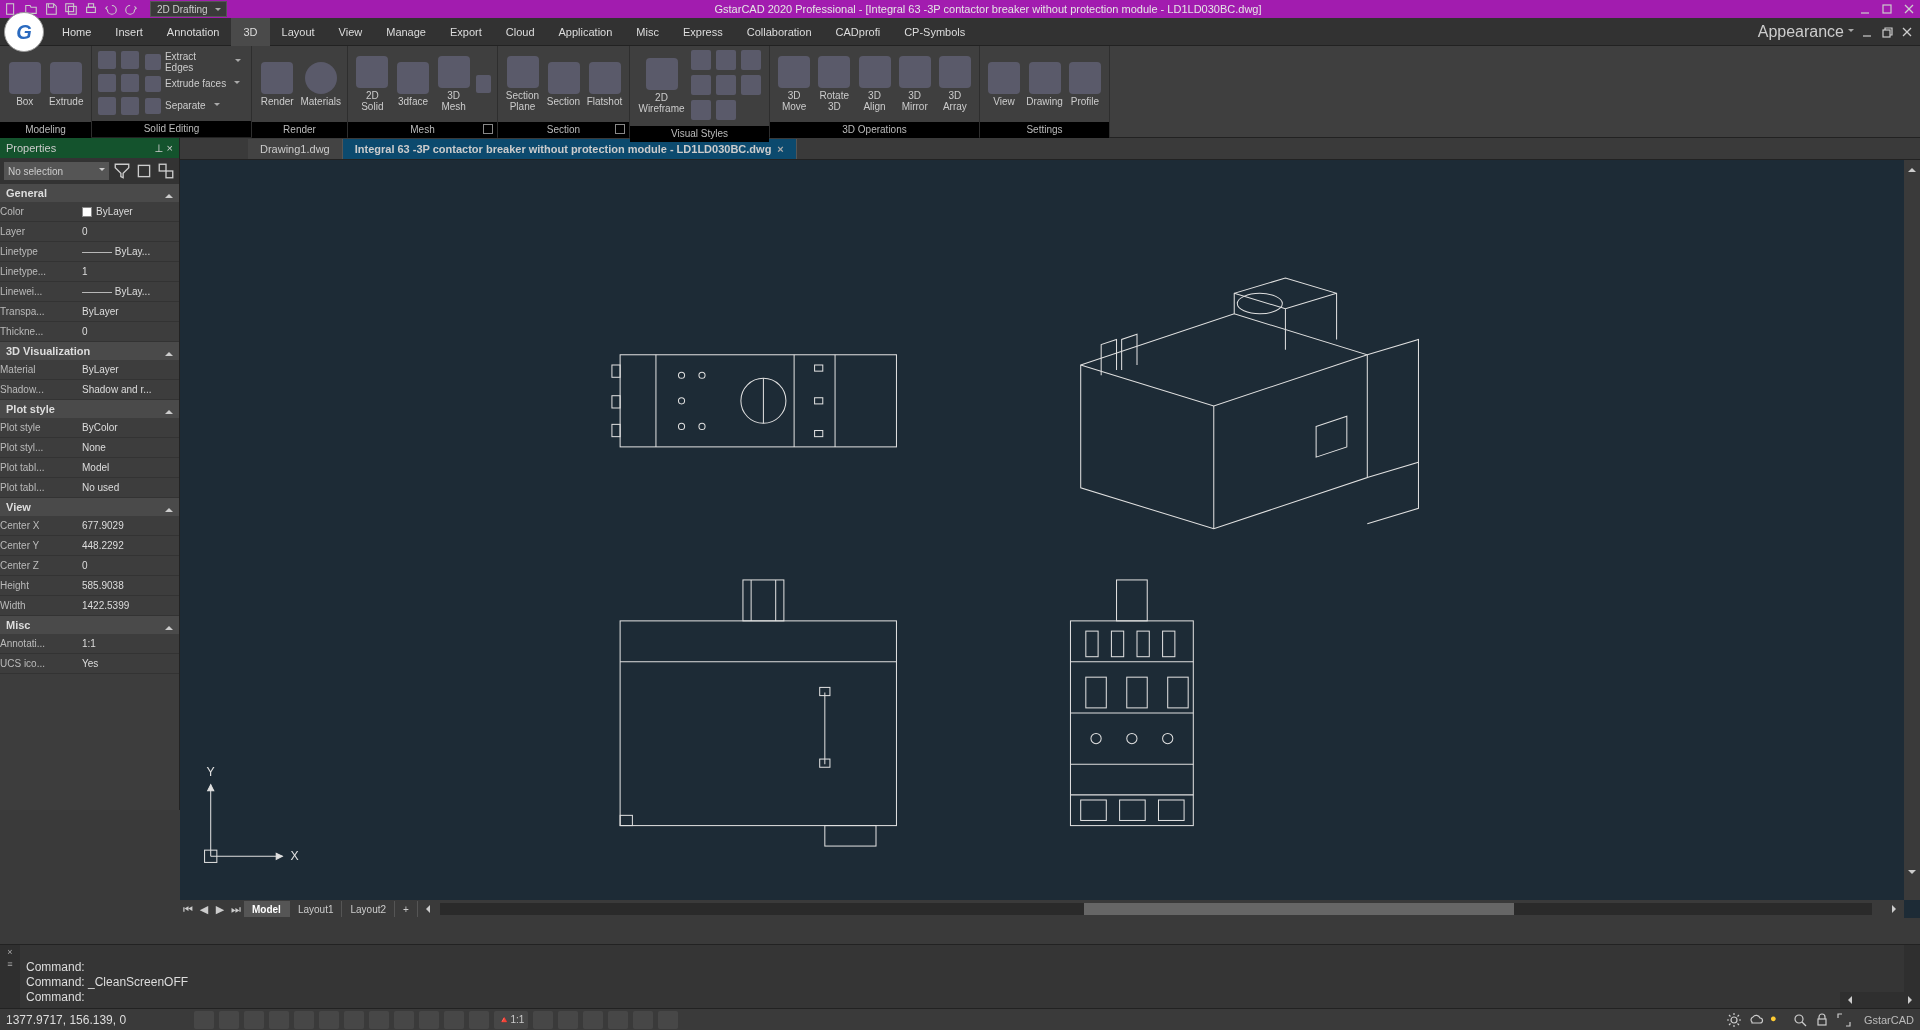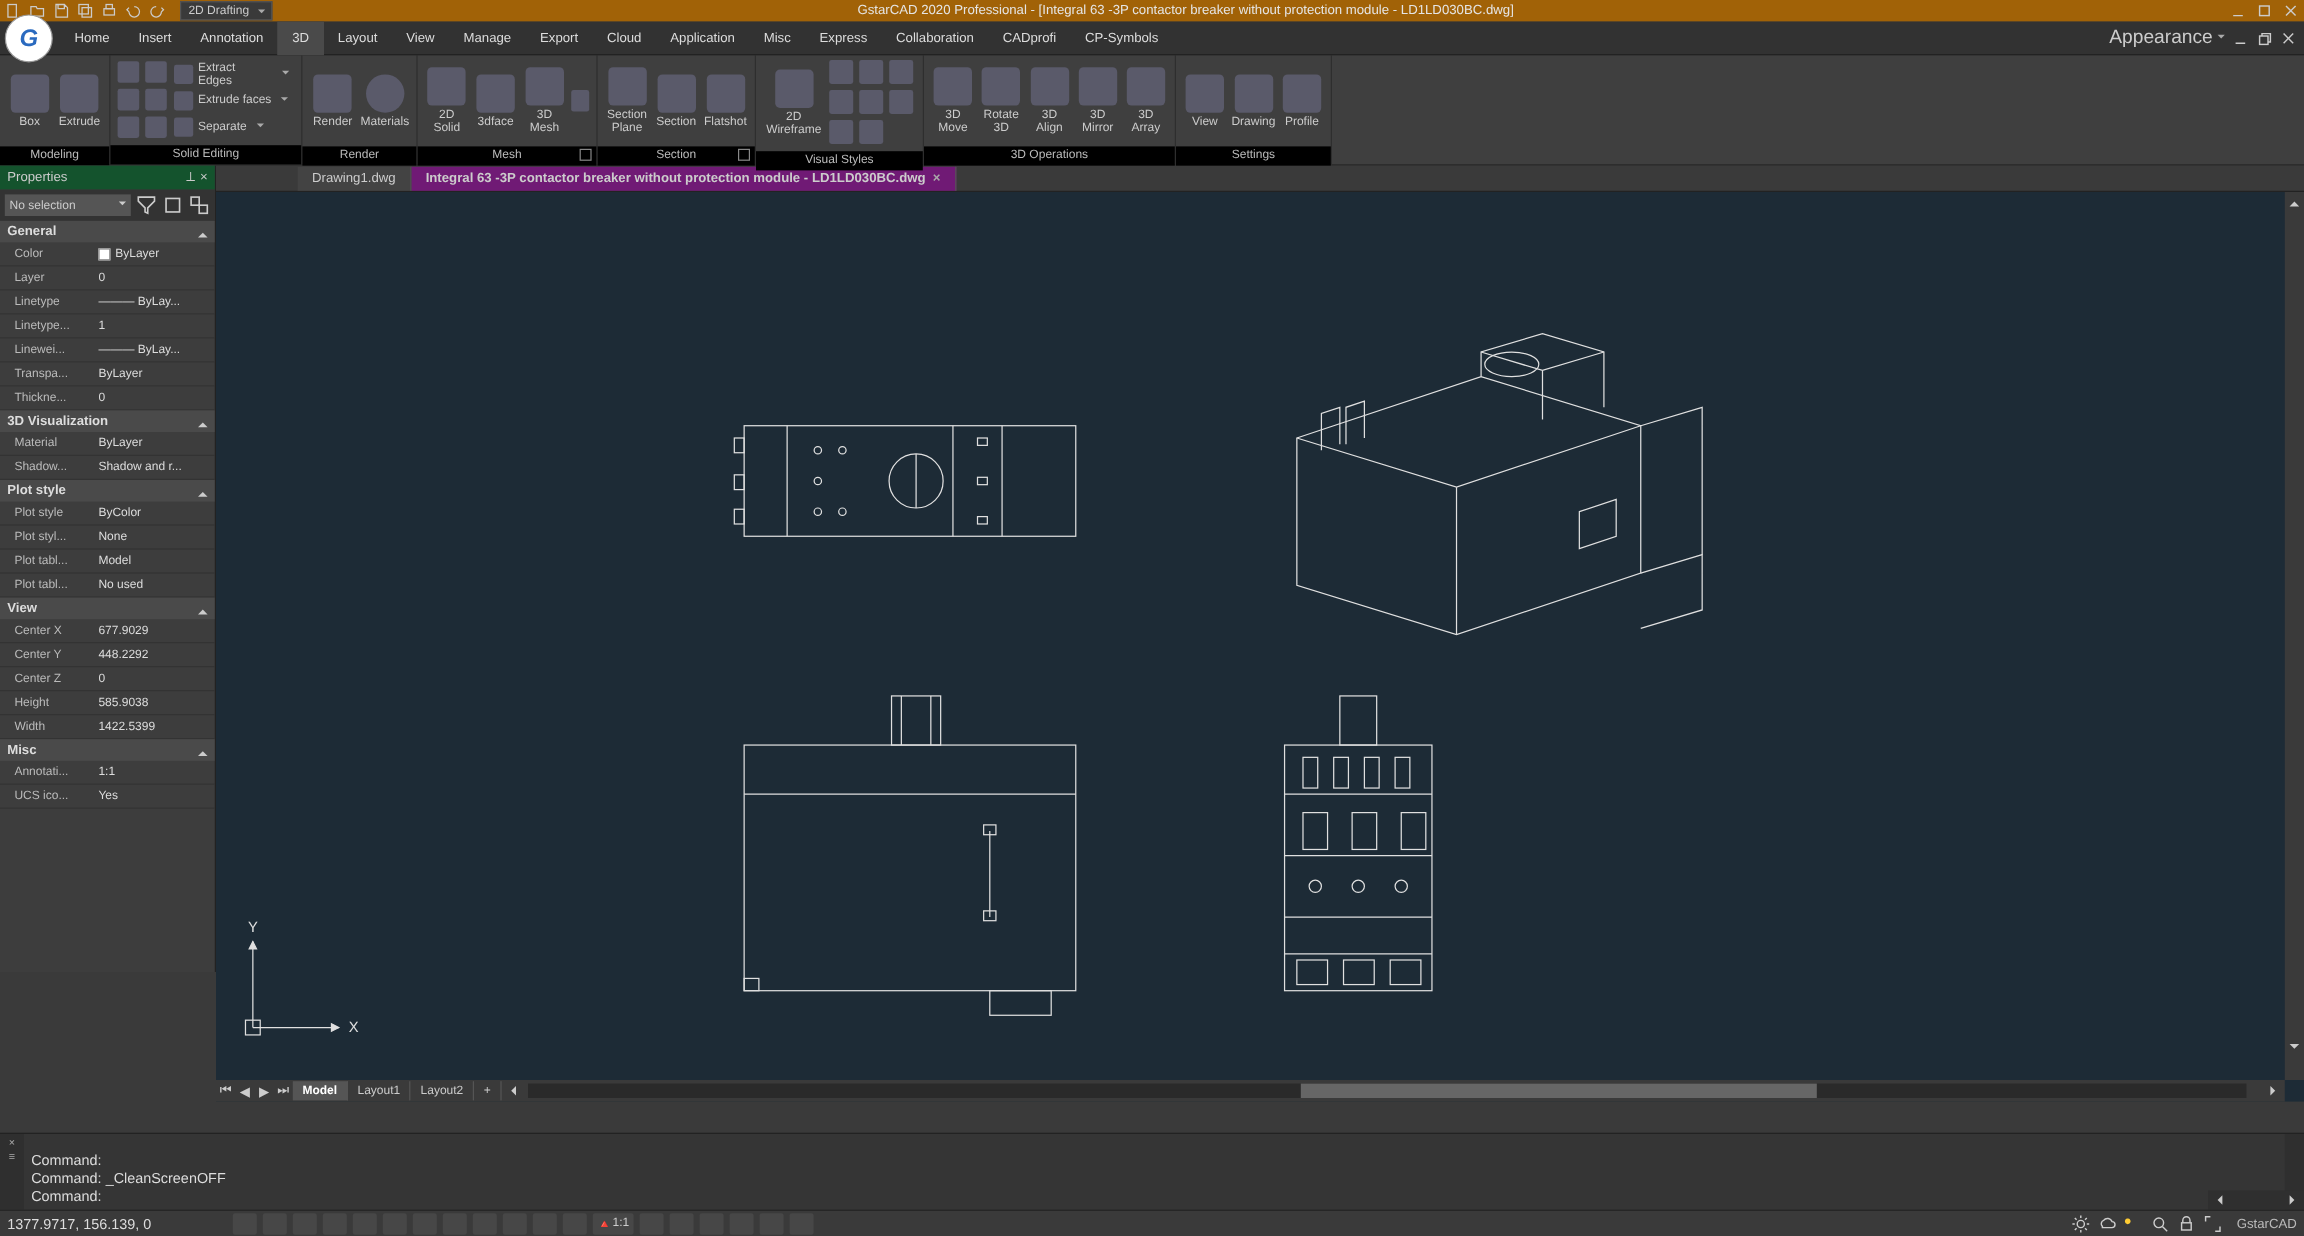--- a/index.html
+++ b/index.html
@@ -1,19 +1,19 @@
 <!DOCTYPE html>
 <html><head>
 <meta charset="utf-8">
 <style>
 * { margin: 0; padding: 0; box-sizing: border-box; font-family: "Segoe UI", Arial, sans-serif; }
 body { background: #3a3a3a; color: #ccc; font-size: 11px; overflow: hidden; width: 1920px; height: 1030px; }
 
 
-.titlebar { height: 18px; background: #a16207; display: flex; align-items: center; padding: 0 4px; position: relative; }
+.titlebar { height: 18px; background: #a21caf; display: flex; align-items: center; padding: 0 4px; position: relative; }
 .titlebar .qat { display: flex; gap: 6px; align-items: center; }
 .titlebar .qat-icon { width: 14px; height: 14px; color: #ccc; cursor: pointer; }
 .titlebar .workspace { margin-left: 6px; background: #3a3a3a; border: 1px solid #555; height: 16px; padding: 0 18px 0 6px; font-size: 10px; display: flex; align-items: center; position: relative; }
 .titlebar .workspace::after { content: ""; position: absolute; right: 5px; top: 6px; border: 3px solid transparent; border-top-color: #aaa; }
 .titlebar .title { position: absolute; left: 50%; transform: translateX(-50%); color: #e5e5e5; font-size: 11px; white-space: nowrap; margin-left: 28px; }
 .titlebar .winbtns { margin-left: auto; display: flex; gap: 8px; align-items: center; }
 .titlebar .winbtns span { width: 14px; height: 14px; cursor: pointer; display: flex; align-items: center; justify-content: center; }
 
 
 .menubar { height: 28px; background: #323232; display: flex; align-items: center; padding-left: 50px; position: relative; border-bottom: 1px solid #222; }
@@ -40,35 +40,35 @@
 .btnstack .row { display: flex; align-items: center; gap: 4px; cursor: pointer; height: 20px; padding-right: 4px; }
 .btnstack .row .ri { width: 16px; height: 16px; background: #5a5a6a; border-radius: 2px; }
 .btnstack .row .rt { font-size: 10px; }
 .btnstack .row .dd { margin-left: 4px; border: 3px solid transparent; border-top-color: #aaa; }
 .grid3 { display: grid; grid-template-columns: repeat(3, 22px); grid-auto-rows: 22px; gap: 3px; }
 .grid3 .gi { width: 20px; height: 20px; background: #5a5a6a; border-radius: 2px; cursor: pointer; }
 
 
 .doctabs { height: 22px; background: #3a3a3a; display: flex; align-items: flex-end; padding-left: 200px; border-bottom: 1px solid #222; margin-left: 48px; }
 .doctab { height: 20px; padding: 0 12px; color: #ccc; font-size: 11px; display: flex; align-items: center; gap: 6px; cursor: pointer; border-right: 1px solid #555; background: #434343; }
-.doctab.active { background: #701a75; font-weight: bold; }
+.doctab.active { background: #0c4a6e; font-weight: bold; }
 .doctab .x { cursor: pointer; color: #aaa; }
 
 
 .prop-panel { position: absolute; left: 0; top: 138px; width: 180px; bottom: 220px; background: #3d3d3d; display: flex; flex-direction: column; border-right: 1px solid #222; }
 .prop-title { height: 20px; background: #14532d; padding: 0 6px; display: flex; align-items: center; justify-content: space-between; font-size: 11px; }
 .prop-sel { height: 26px; background: #333; display: flex; align-items: center; padding: 0 4px; gap: 4px; }
 .prop-sel .dd { flex: 1; background: #555; height: 18px; font-size: 10px; display: flex; align-items: center; padding: 0 4px; position: relative; }
 .prop-sel .dd::after { content: ""; position: absolute; right: 4px; top: 6px; border: 3px solid transparent; border-top-color: #ccc; }
 .prop-sel .pi { width: 18px; height: 18px; cursor: pointer; }
 .prop-body { flex: 1; overflow-y: auto; }
 .prop-cat { background: #4a4a4a; color: #ddd; font-size: 11px; padding: 3px 6px; font-weight: bold; position: relative; }
 .prop-cat::after { content: ""; position: absolute; right: 6px; top: 8px; border: 4px solid transparent; border-bottom-color: #ccc; transform: translateY(-2px); }
 .prop-row { display: flex; height: 20px; border-bottom: 1px solid #333; }
-.prop-row .k { width: 78px; padding-left: 12px; font-size: 10px; color: #bbb; display: flex; align-items: center; overflow: hidden; white-space: nowrap; text-overflow: ellipsis; }
+.prop-row .k { width: 78px; font-size: 10px; color: #bbb; display: flex; align-items: center; overflow: hidden; white-space: nowrap; text-overflow: ellipsis; }
 .prop-row .v { flex: 1; padding-left: 4px; font-size: 10px; color: #ddd; display: flex; align-items: center; overflow: hidden; white-space: nowrap; }
 .prop-row .swatch { width: 10px; height: 10px; background: #fff; border: 1px solid #888; margin-right: 4px; }
 
 
 .canvas-wrap { position: absolute; left: 180px; top: 160px; right: 0; bottom: 112px; }
 .canvas { position: absolute; inset: 0; background: #1d2b36; }
 .canvas svg { width: 100%; height: 100%; }
 .sb-v { position: absolute; right: 0; top: 0; bottom: 18px; width: 16px; background: #3a3a3a; }
 .sb-v .tri, .sb-h .tri { position: absolute; width: 16px; height: 16px; display: flex; align-items: center; justify-content: center; cursor: pointer; }
 .sb-v .tri.up { top: 0; } .sb-v .tri.dn { bottom: 18px; }

